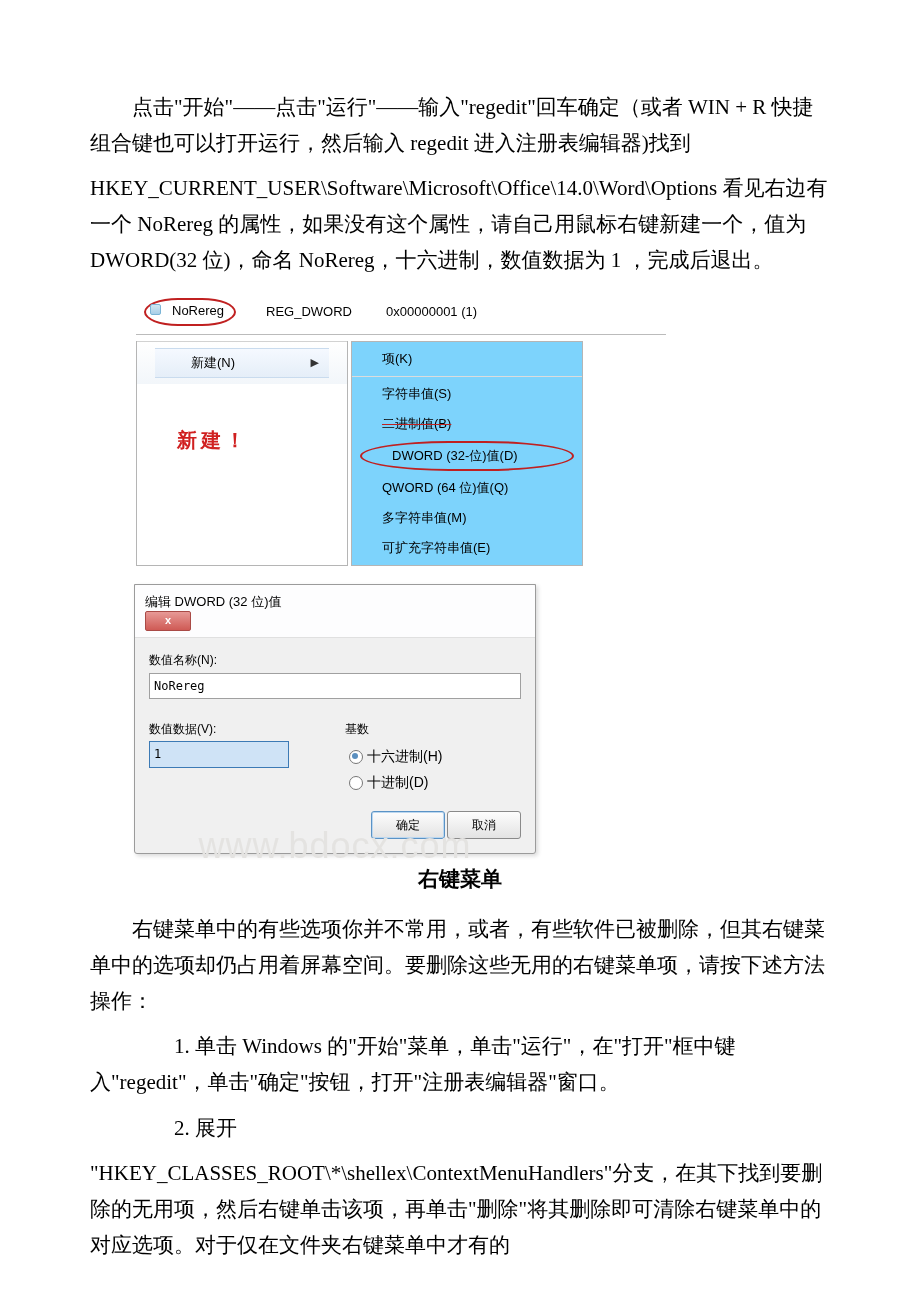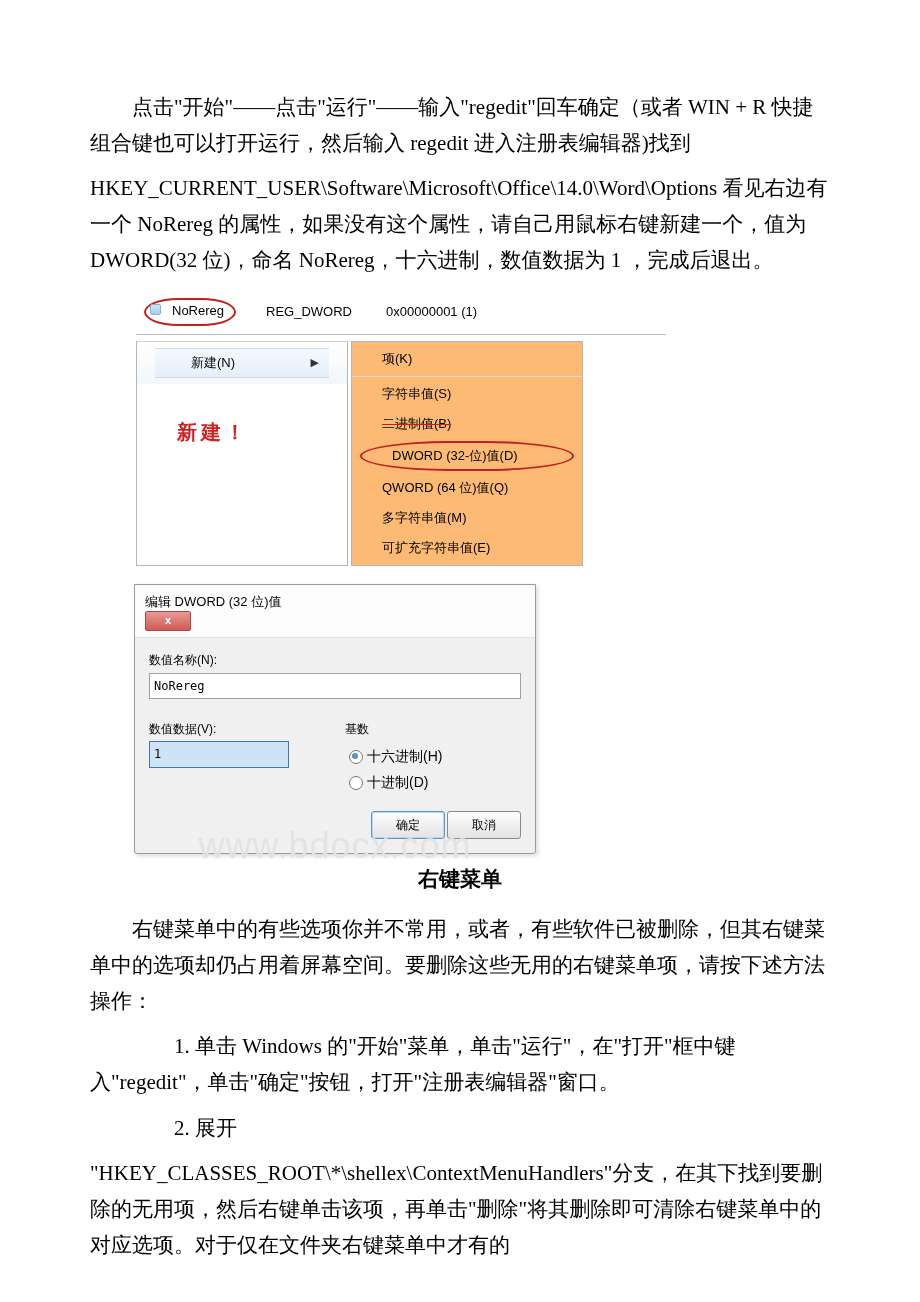--- a/index.html
+++ b/index.html
@@ -102,38 +102,38 @@
   .menu-item.hover {
     background: linear-gradient(#f5f9ff, #e5eef8);
     border-top: 1px solid #c9dbee;
     border-bottom: 1px solid #c9dbee;
     padding-top: 3px;
     padding-bottom: 3px;
   }
   .menu-right {
     width: 230px;
     border: 1px solid #b5b5b5;
-    background: #fdba74;
+    background: #7dd3fc;
     padding: 2px 0;
     margin-left: 3px;
   }
   .menu-right .menu-item { padding-left: 30px; }
   .arrow { font-size: 11px; color: #333; }
   .sep { border-top: 1px solid #dcdcdc; margin: 2px 0; }
   .strike { text-decoration: line-through; text-decoration-color: #c02020; text-decoration-thickness: 1px; }
   .ring {
     border: 2.5px solid #c02020;
     border-radius: 50% / 60%;
     margin: 2px 8px;
     padding: 2px 6px;
   }
   .new-label {
     position: absolute;
     left: 40px;
-    top: 74px;
+    top: 82px;
     font-family: "KaiTi", "STKaiti", serif;
     font-size: 20px;
     color: #d02020;
     font-weight: bold;
     letter-spacing: 4px;
   }
   .dialog {
     width: 400px;
     margin: 18px 0 0 44px;
     border: 1px solid #9b9b9b;

